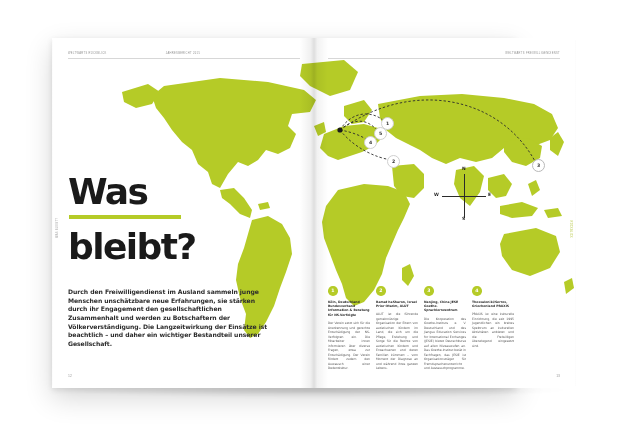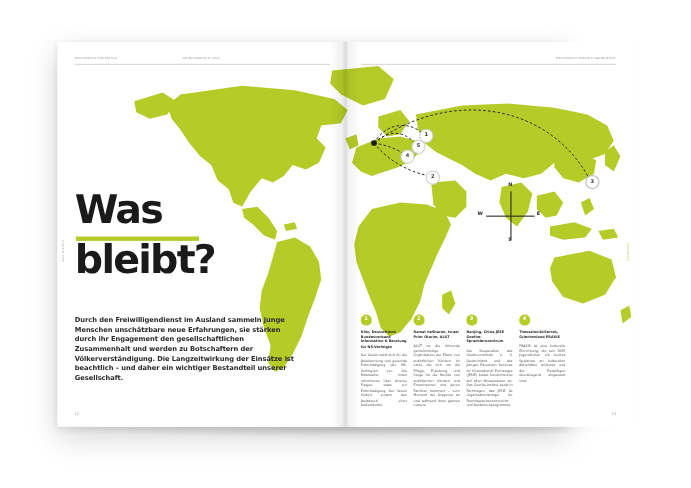--- a/index.html
+++ b/index.html
@@ -140,21 +140,21 @@
   .headline .word {
     display: block;
     font-family: "DejaVu Sans", sans-serif;
     font-weight: bold;
     font-size: 36px;
     line-height: 0.98;
     letter-spacing: -1.6px;
     color: #1a1a1a;
     margin: 0;
   }
-  .headline .word2 { margin-top: 10px; }
+  .headline .word2 { margin-top: 20px; }
   .hl-underline {
     position: absolute;
     left: 1px;
     top: 41px;
     width: 112px;
     height: 4px;
     background: #b5cb27;
   }
 
   

